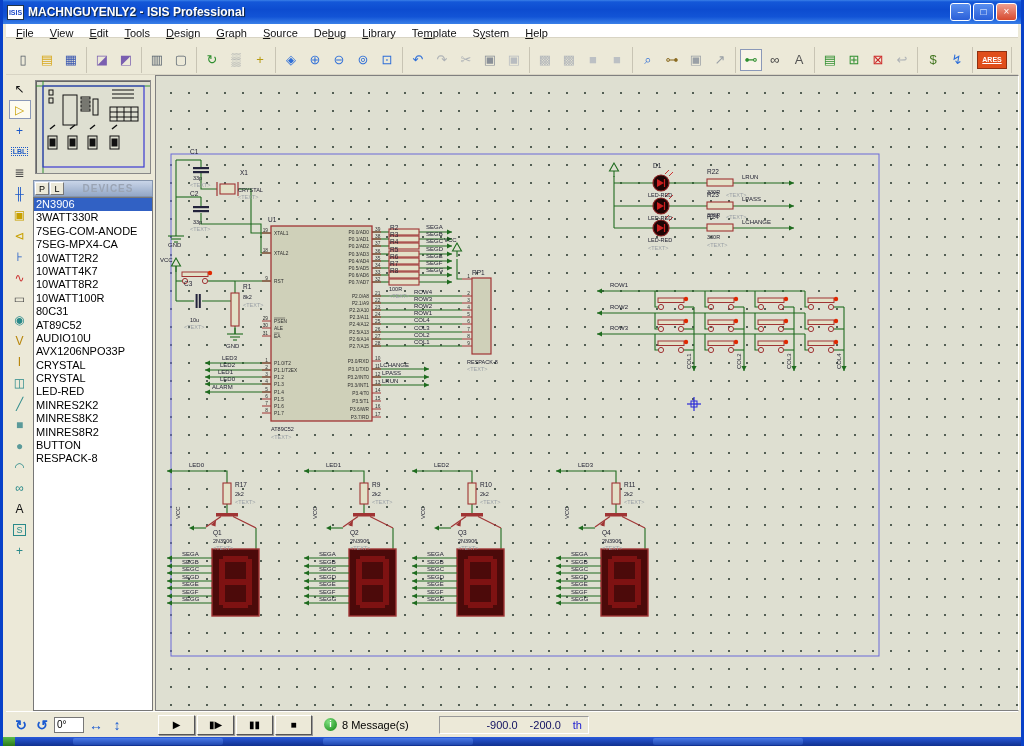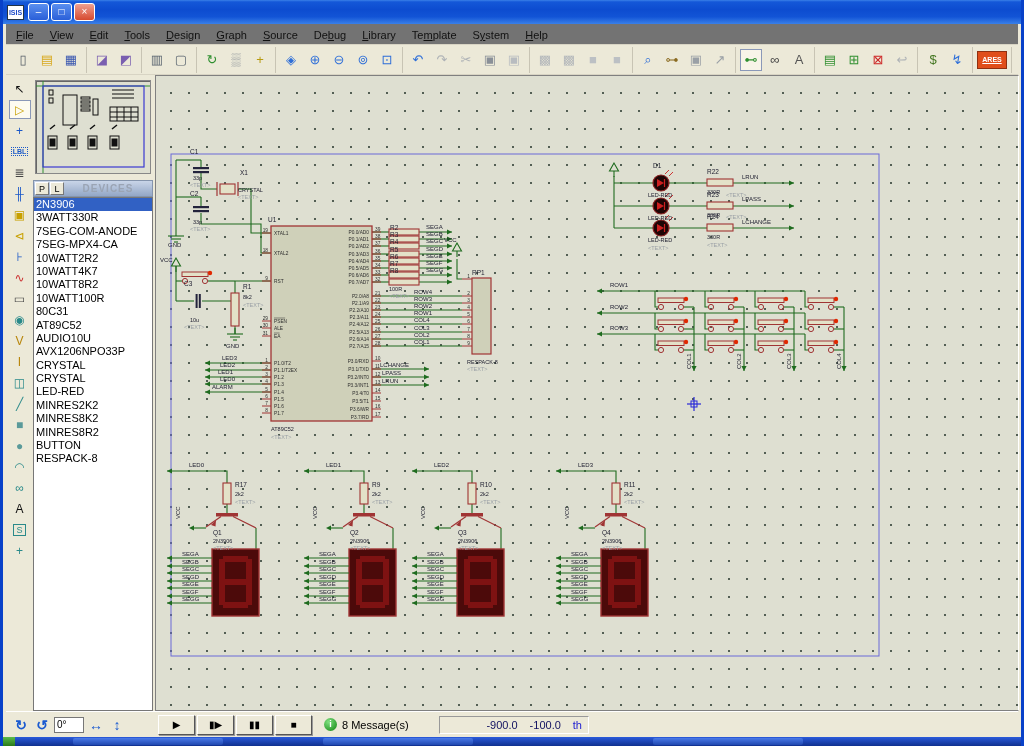--- a/index.html
+++ b/index.html
@@ -11,22 +11,22 @@
     background:linear-gradient(180deg,#3A80E8 0%,#1457D8 8%,#0D4CD0 40%,#1254D6 70%,#3A80E8 100%);
     display:flex;align-items:center;padding:0 4px;color:#fff;}
   .appicon{width:17px;height:15px;background:#fff;border:1px solid #234;margin-right:4px;
     font-size:7px;font-weight:bold;color:#1a49c8;display:flex;align-items:center;justify-content:center;letter-spacing:0;}
   .title-text{font-size:12px;font-weight:bold;text-shadow:1px 1px 1px #123;flex:1;}
   .tbtns{display:flex;gap:2px;}
   .tbtn{width:21px;height:18px;border:1px solid #fff;border-radius:3px;font-size:10px;line-height:16px;
     text-align:center;color:#fff;background:linear-gradient(180deg,#5A8FEF,#2A5FD8);}
   .tbtn.close{background:linear-gradient(180deg,#F0A090,#D6492F);}
   
-  .menubar{position:absolute;left:3px;top:24px;right:3px;height:21px;background:#737373;
-    border-bottom:1px solid #D8D4C4;display:flex;align-items:flex-end;font-size:11px;color:#111;padding-left:2px;}
+  .menubar{position:absolute;left:3px;top:24px;right:3px;height:14px;background:#ffffff;
+    border-bottom:1px solid #D8D4C4;display:flex;align-items:flex-start;font-size:11px;color:#111;padding-left:2px;}
   .menuitem{padding:3px 8px;cursor:default;}
   .menuitem u{text-decoration:underline;}
   
   .toolbar{position:absolute;left:3px;top:45px;right:3px;height:30px;background:#ECE9D8;
     display:flex;align-items:center;padding-left:2px;border-bottom:1px solid #D8D4C4;}
   .tgroup{display:flex;align-items:center;padding:0 3px;border-right:1px solid #C8C4B4;height:26px;}
   .ticon{width:22px;height:22px;margin:0 1px;display:flex;align-items:center;justify-content:center;
     font-size:13px;border:1px solid transparent;}
   .ticon.active{background:#F8F4E8;border:1px solid #8A98B8;}
   .ticon.ares{width:30px;background:#E04E1A;color:#fff;font-size:7px;font-weight:bold;border:1px solid #903010;
@@ -83,20 +83,21 @@
   .taskstrip .seg{position:absolute;top:1px;height:7px;background:linear-gradient(180deg,#4A7AE8,#2048B0);border-radius:2px;}
   .startstub{position:absolute;left:0;top:0;width:12px;height:9px;background:linear-gradient(180deg,#5BBB4A,#2A7A1A);}
 </style>
 </head>
 <body>
 
 <div class="win">
 
   <div class="titlebar">
     <div class="appicon">ISIS</div>
+    <div class="title-text">MACHNGUYENLY2 - ISIS Professional</div>
     <div class="tbtns">
       <div class="tbtn">–</div>
       <div class="tbtn">□</div>
       <div class="tbtn close">×</div>
     </div>
   </div>
 
   <div class="menubar" id="menubar">
       <div class="menuitem"><u>F</u>ile</div>
       <div class="menuitem"><u>V</u>iew</div>
@@ -966,21 +967,21 @@
         <div class="simbtn">▮▶</div>
         <div class="simbtn">▮▮</div>
         <div class="simbtn">■</div>
       </div>
     <div class="msgarea">
       <div class="infoicon">i</div>
       <span>8 Message(s)</span>
     </div>
     <div class="coords">
       <span>-900.0</span>
-      <span>-100.0</span>
+      <span>-200.0</span>
       <span class="units">th</span>
     </div>
   </div>
 
   <div class="taskstrip">
     <div class="startstub"></div>
     <div class="seg" style="left:70px;width:150px;"></div>
     <div class="seg" style="left:320px;width:150px;"></div>
     <div class="seg" style="left:650px;width:150px;"></div>
   </div>

